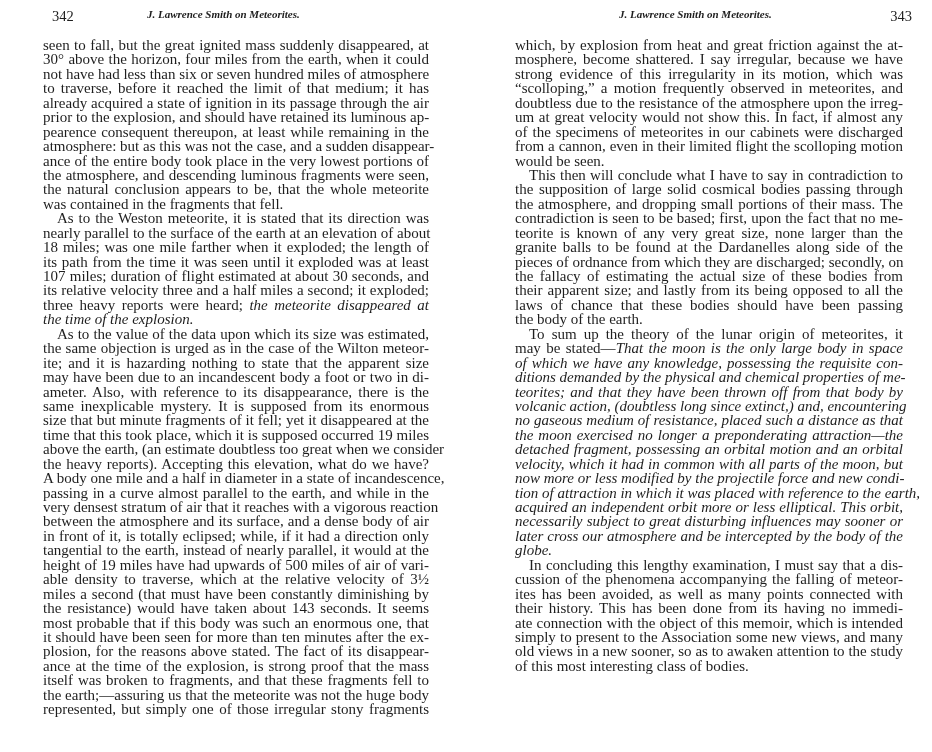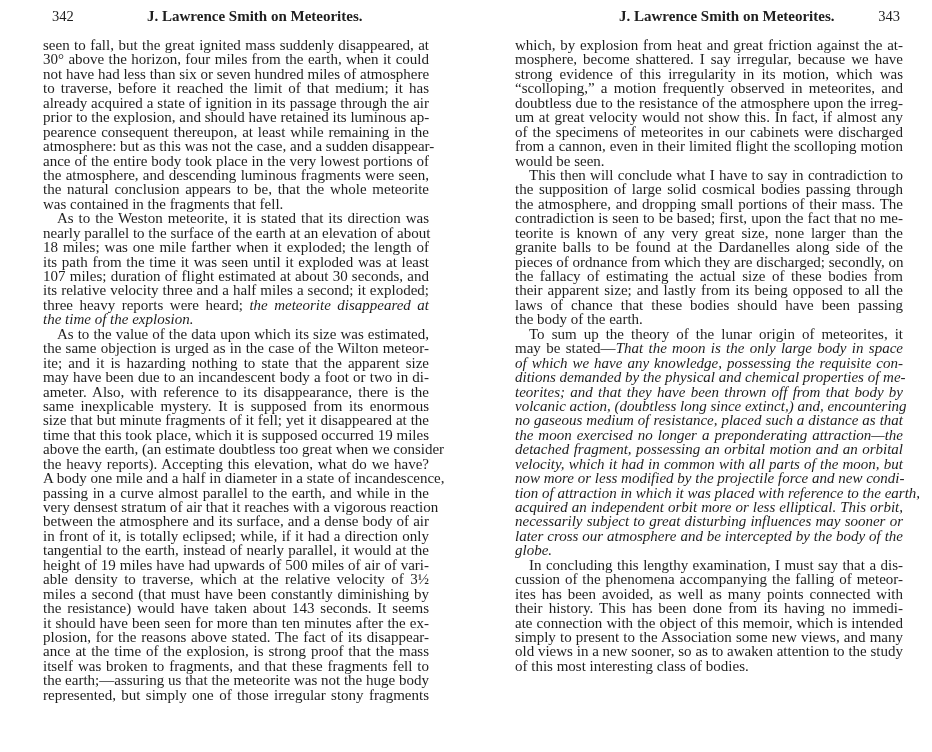--- a/index.html
+++ b/index.html
@@ -6,23 +6,23 @@
   body { width: 932px; height: 752px; overflow: hidden; position: relative;
          font-family: "DejaVu Serif", "Liberation Serif", serif; color: #1e1e1e; }
   .page { position: absolute; top: 0; height: 752px; }
   .page.left { left: 0; width: 466px; }
   .page.right { left: 466px; width: 466px; }
   .header { position: absolute; top: 8px; height: 18px; font-size: 14.5px; margin-left: 9px; }
   .left .header { left: 43px; width: 392px; }
   .right .header { left: 49px; width: 388px; }
   .pnum { position: absolute; top: 0; font-family: "Liberation Serif", serif; font-size: 14.5px; }
   .left .pnum { left: 0; }
-  .right .pnum { right: 12px; }
-  .running { position: absolute; top: 0; font-weight: bold;
-             font-family: "Liberation Serif", serif; font-size: 15px; }
+  .right .pnum { right: 0; }
+  .running { position: absolute; top: 0; font-style: italic; font-weight: bold;
+             font-family: "Liberation Serif", serif; font-size: 11px; }
   .left .running { left: 95px; }
   .right .running { left: 95px; }
   .body { position: absolute; font-family: "Liberation Serif", serif; font-size: 15px; line-height: 14.45px; }
   .left .body { left: 43px; top: 38px; width: 386px; }
   .right .body { left: 49px; top: 38px; width: 388px; }
   .line { display: block; white-space: nowrap; text-align: justify; text-align-last: justify; height: 14.45px; overflow: visible; }
   .line.last { text-align-last: left; }
   .line.indent { padding-left: 14px; }
   .it { font-style: italic; }
 </style>
@@ -68,20 +68,21 @@
       <span class="line"><span>A body one mile and a half in diameter in a state of incandescence,</span></span>
       <span class="line"><span>passing in a curve almost parallel to the earth, and while in the</span></span>
       <span class="line"><span>very densest stratum of air that it reaches with a vigorous reaction</span></span>
       <span class="line"><span>between the atmosphere and its surface, and a dense body of air</span></span>
       <span class="line"><span>in front of it, is totally eclipsed; while, if it had a direction only</span></span>
       <span class="line"><span>tangential to the earth, instead of nearly parallel, it would at the</span></span>
       <span class="line"><span>height of 19 miles have had upwards of 500 miles of air of vari-</span></span>
       <span class="line"><span>able density to traverse, which at the relative velocity of 3½</span></span>
       <span class="line"><span>miles a second (that must have been constantly diminishing by</span></span>
       <span class="line"><span>the resistance) would have taken about 143 seconds. It seems</span></span>
+      <span class="line"><span>most probable that if this body was such an enormous one, that</span></span>
       <span class="line"><span>it should have been seen for more than ten minutes after the ex-</span></span>
       <span class="line"><span>plosion, for the reasons above stated. The fact of its disappear-</span></span>
       <span class="line"><span>ance at the time of the explosion, is strong proof that the mass</span></span>
       <span class="line"><span>itself was broken to fragments, and that these fragments fell to</span></span>
       <span class="line"><span>the earth;—assuring us that the meteorite was not the huge body</span></span>
       <span class="line"><span>represented, but simply one of those irregular stony fragments</span></span>
     </div>
 </div>
 
 <div class="page right">

